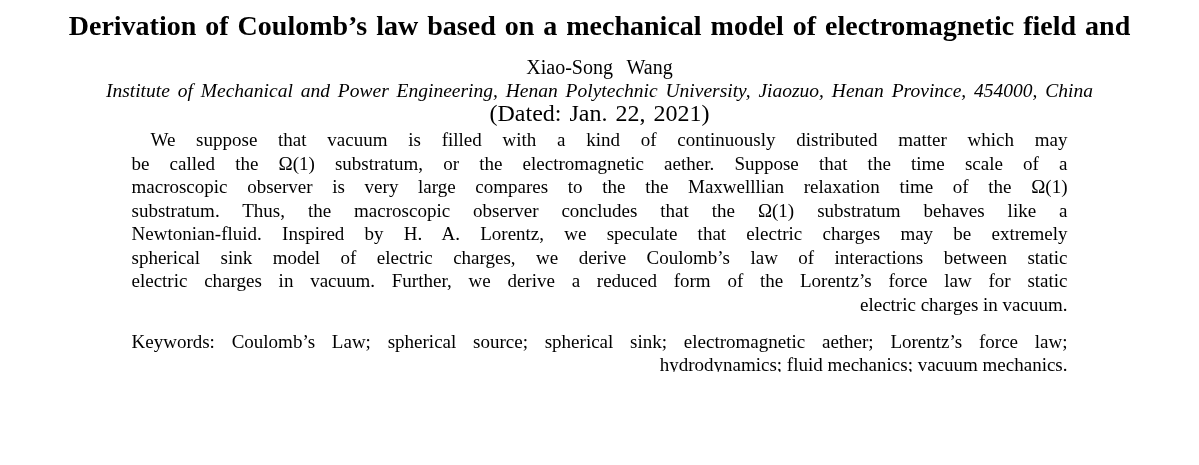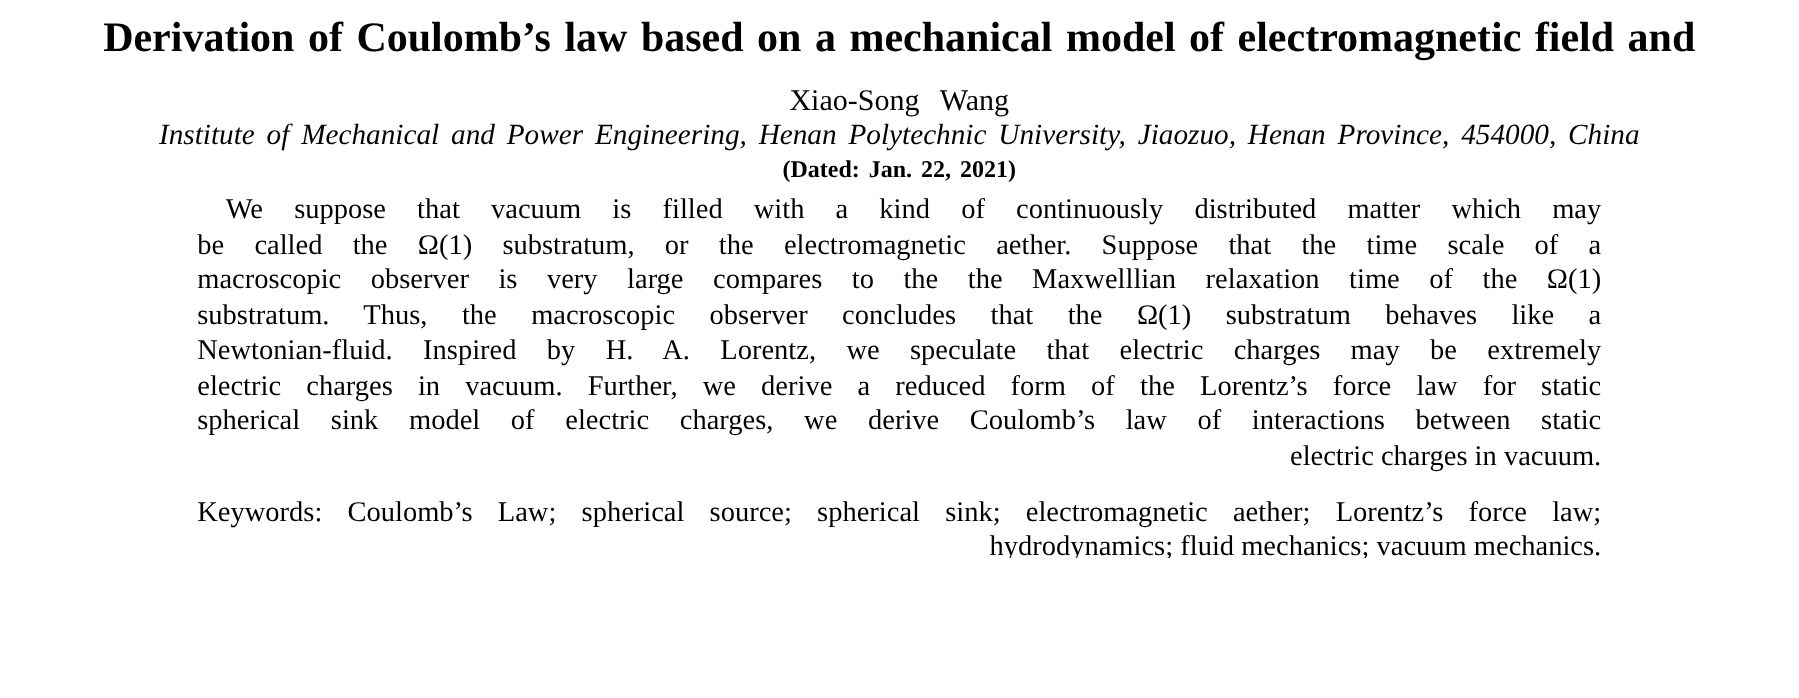--- a/index.html
+++ b/index.html
@@ -35,24 +35,23 @@
   }
   .affiliation {
     text-align: center;
     font-style: italic;
     font-size: 19.5px;
     line-height: 23px;
     word-spacing: 3px;
   }
   .dateline {
     text-align: center;
-    font-size: 16px;
+    font-size: 24px;
     line-height: 23px;
     word-spacing: 2px;
-    font-weight: bold;
   }
   .abstract {
     margin: 3px auto 0 auto;
     width: 936px;
     font-size: 19px;
     line-height: 23.5px;
   }
   .keywords {
     margin: 14px auto 0 auto;
     width: 936px;
@@ -85,22 +84,22 @@
   <div class="affiliation">Institute of Mechanical and Power Engineering, Henan Polytechnic University, Jiaozuo, Henan Province, 454000, China</div>
 
   <div class="dateline">(Dated: Jan. 22, 2021)</div>
 
   <div class="abstract">
     <div class="just indent">We suppose that vacuum is filled with a kind of continuously distributed matter which may</div>
     <div class="just">be called the Ω(1) substratum, or the electromagnetic aether. Suppose that the time scale of a</div>
     <div class="just">macroscopic observer is very large compares to the the Maxwelllian relaxation time of the Ω(1)</div>
     <div class="just">substratum. Thus, the macroscopic observer concludes that the Ω(1) substratum behaves like a</div>
     <div class="just">Newtonian-fluid. Inspired by H. A. Lorentz, we speculate that electric charges may be extremely</div>
+    <div class="just">spherical sink model of electric charges, we derive Coulomb’s law of interactions between static</div>
     <div class="just">electric charges in vacuum. Further, we derive a reduced form of the Lorentz’s force law for static</div>
-    <div class="just">spherical sink model of electric charges, we derive Coulomb’s law of interactions between static</div>
     <div class="plainline">electric charges in vacuum.</div>
   </div>
 
   <div class="keywords">
     <div class="just">Keywords: Coulomb’s Law; spherical source; spherical sink; electromagnetic aether; Lorentz’s force law;</div>
     <div class="plainline">hydrodynamics; fluid mechanics; vacuum mechanics.</div>
   </div>
 
 </div>
 

